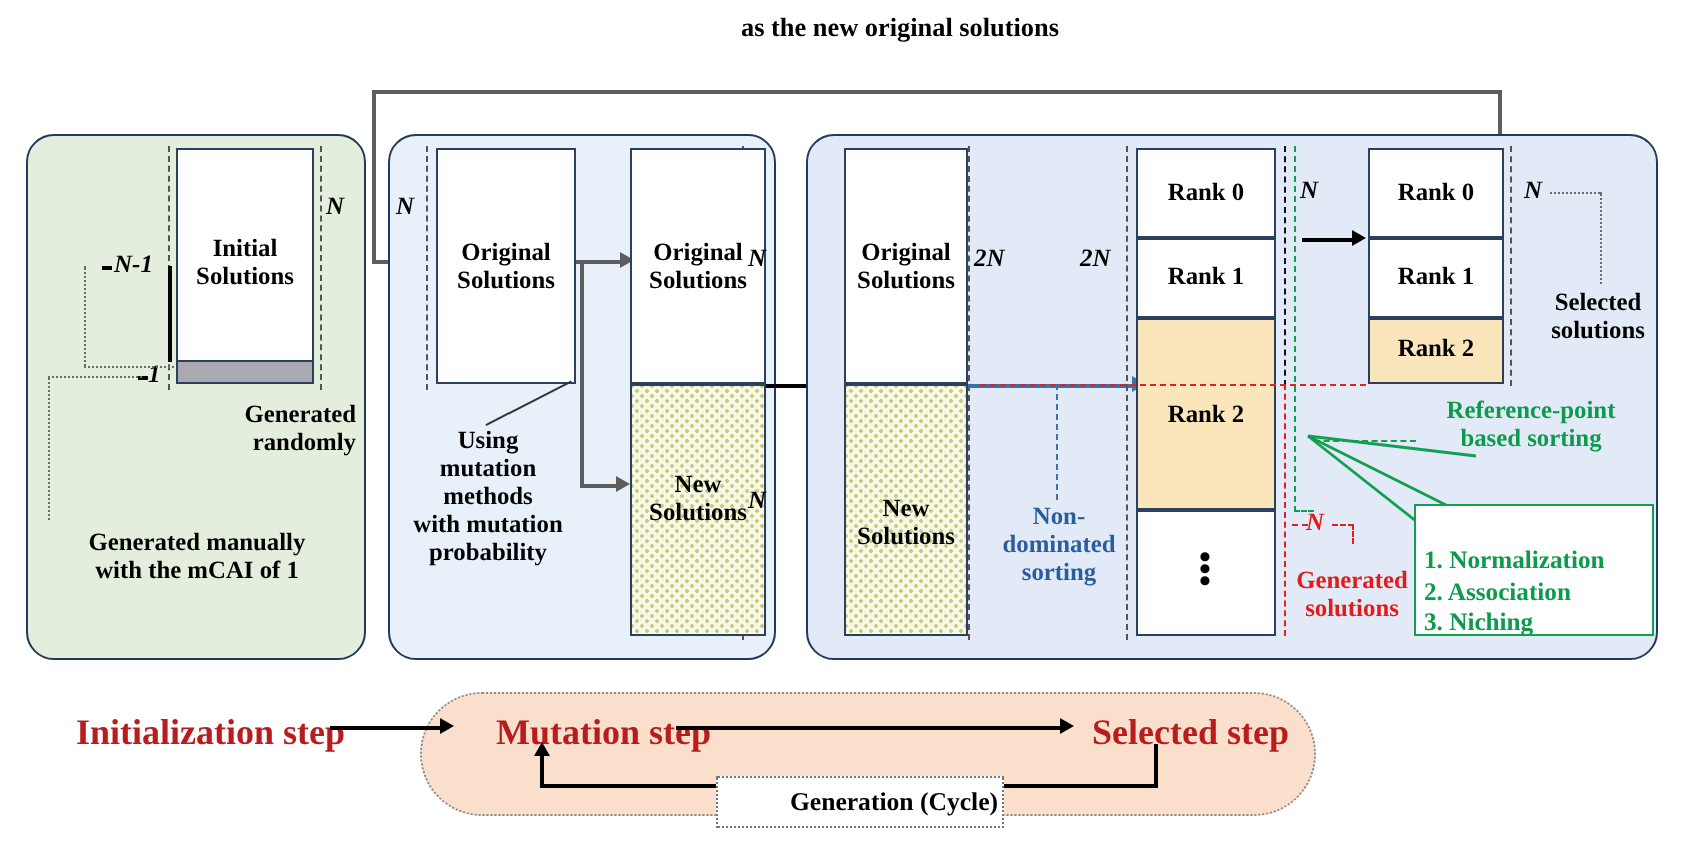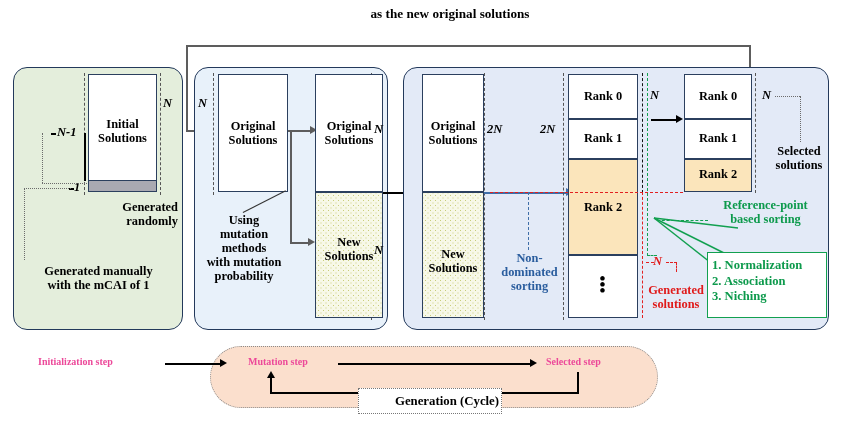--- a/index.html
+++ b/index.html
@@ -56,21 +56,21 @@
   .cap{position:absolute;font-weight:bold;font-size:12.4px;line-height:14px;color:#000;text-align:center;}
   .cap-blue{color:#2a5d9e;}
   .cap-red{color:#e01b1b;}
   .cap-green{color:#0d9a4c;}
 
   .greenbox{position:absolute;border:1.6px solid #12a050;background:#fff;box-sizing:border-box;}
   .greenbox div{color:#0d9a4c;font-weight:bold;font-size:12.6px;line-height:15.5px;padding-left:4px;}
 
   
   #bottom-pill{position:absolute;left:210px;top:346px;width:448px;height:62px;background:#fbdfcd;border:1.6px dotted #8a8a8a;border-radius:31px;box-sizing:border-box;}
-  .bcap{position:absolute;font-weight:bold;font-size:10px;color:#ec4899;white-space:nowrap;}
+  .bcap{position:absolute;font-weight:bold;font-size:18px;color:#b91c1c;white-space:nowrap;}
   #gen-cycle{position:absolute;left:358px;top:388px;width:144px;height:26px;background:#fff;border:1.4px dotted #777;box-sizing:border-box;
              display:flex;align-items:center;justify-content:center;font-weight:bold;font-size:12.8px;padding-left:34px;}
 
   .dots{position:absolute;text-align:center;font-size:17px;letter-spacing:1px;line-height:6px;color:#000;font-weight:bold;}
   .title{position:absolute;text-align:center;font-weight:bold;font-size:13.2px;line-height:16px;color:#000;}
 </style>
 </head>
 <body>
 
 <div id="stage">
@@ -245,21 +245,21 @@
     <div>Reference-point</div>
     <div>based sorting</div>
   </div>
 
   <svg class="abs" style="left:650px;top:214px;width:90px;height:62px;overflow:visible;">
     <line x1="4" y1="4" x2="76" y2="40" stroke="#12a050" stroke-width="1.4"></line>
     <line x1="4" y1="4" x2="70" y2="56" stroke="#12a050" stroke-width="1.4"></line>
     <line x1="4" y1="4" x2="88" y2="14" stroke="#12a050" stroke-width="1.4"></line>
   </svg>
 
-  <div class="greenbox" style="left:707px;top:252px;width:120px;height:66px;padding-top:5px;">
+  <div class="greenbox" style="left:707px;top:252px;width:120px;height:66px;padding-top:20px;">
     <div>1. Normalization</div>
     <div>2. Association</div>
     <div>3. Niching</div>
   </div>
 
   <div id="bottom-pill"></div>
 
   <div class="bcap" style="left:38px;top:356px;">Initialization step</div>
   <div class="ln lnh abs" style="left:165px;top:363px;width:55px;"></div>
   <div class="arrow ar-right" style="left:220px;top:359px;"></div>

